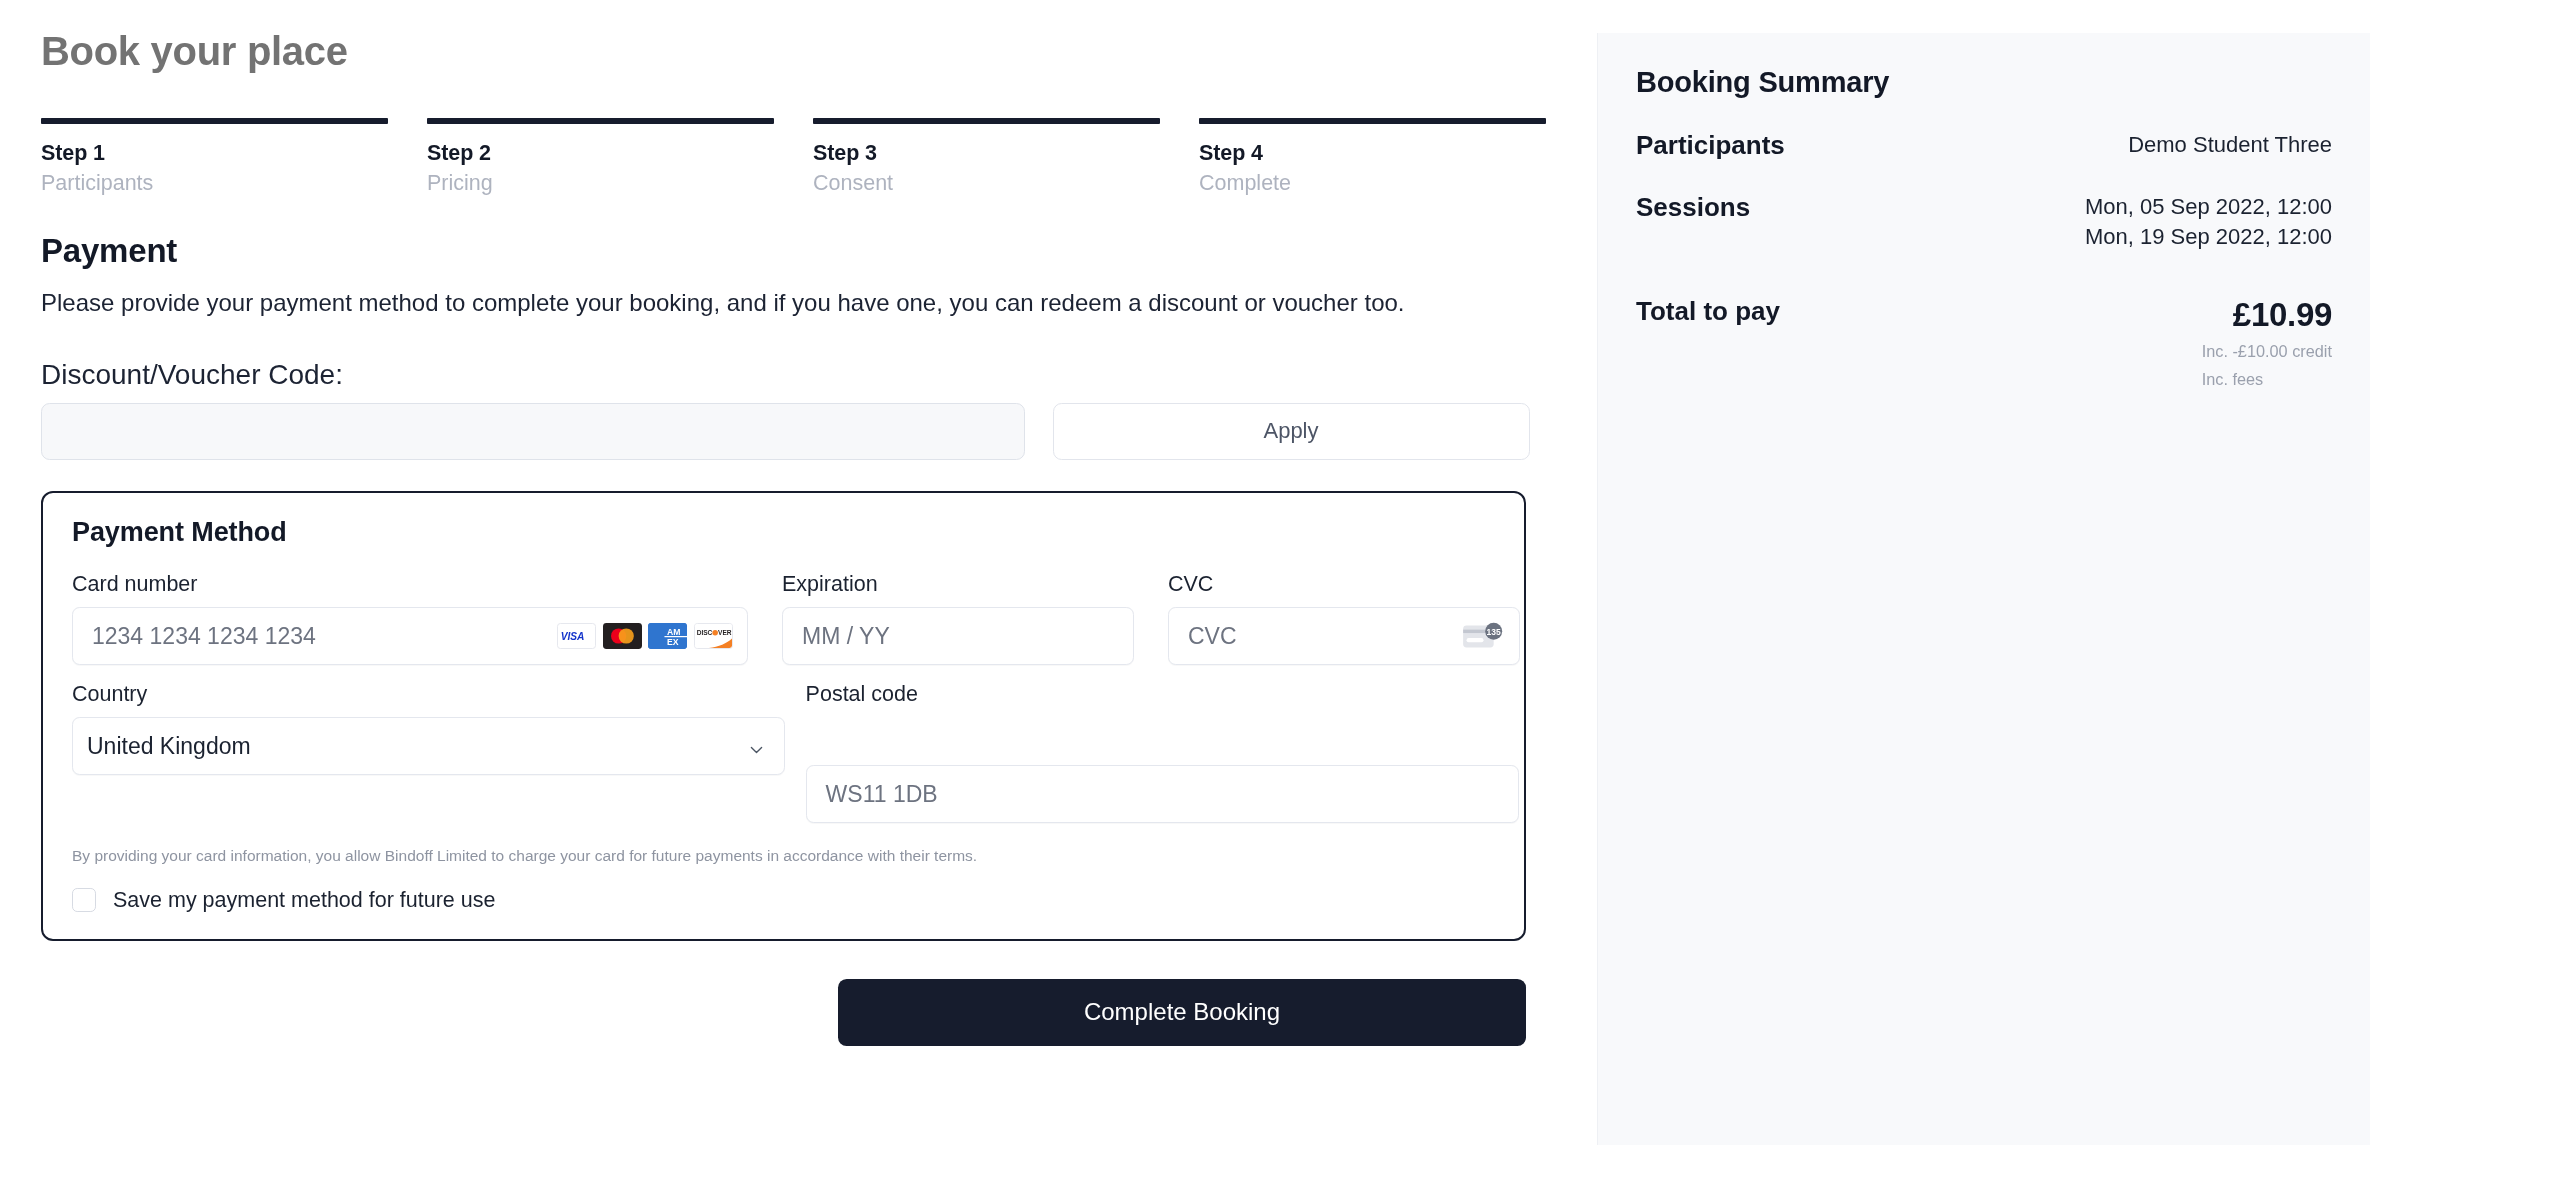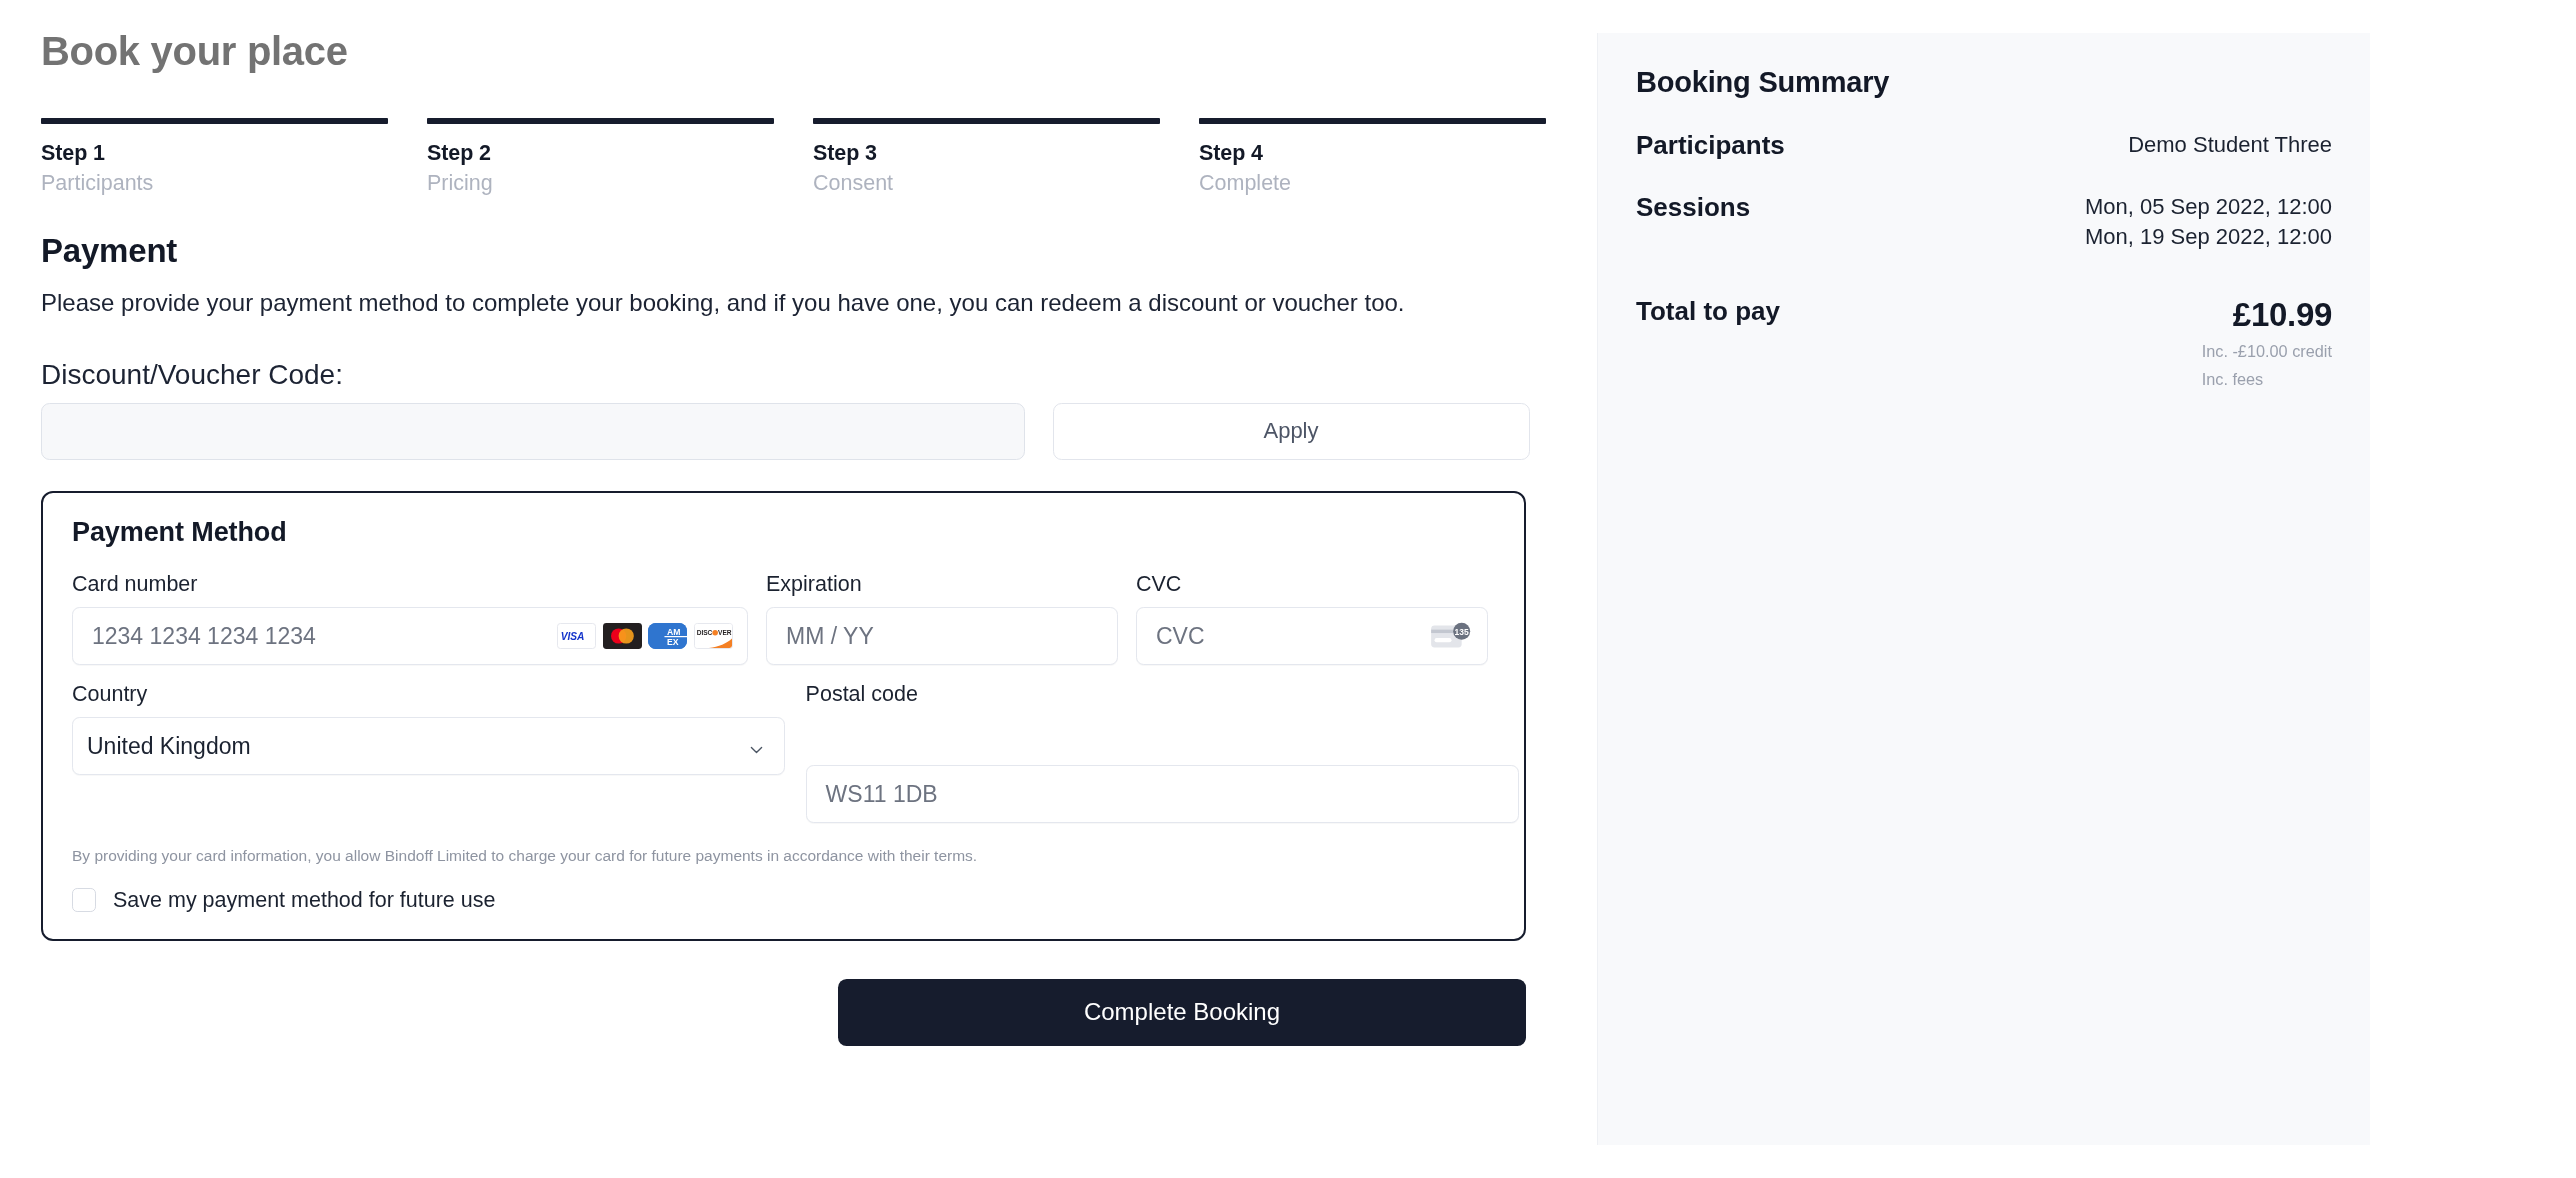--- a/index.html
+++ b/index.html
@@ -76,21 +76,21 @@
     margin-top: 31px;
     width: 1485px;
     border: 2.6px solid #161c2d;
     border-radius: 12px;
     padding: 24px 29px 26px 29px;
     background: #fff;
   }
   .pm-title { font-size: 27px; font-weight: 700; color: #131927; letter-spacing: -0.1px; }
 
   .pm-grid-1 {
-    display: flex; gap: 18px; margin-top: 24px;
+    display: flex; gap: 34px; margin-top: 24px;
   }
   .pm-grid-2 {
     display: flex; gap: 20.6px; margin-top: 17px;
   }
   .fld { display: flex; flex-direction: column; }
   .fld-label { font-size: 21.5px; color: #1b2230; margin-bottom: 10.3px; }
   .inp {
     height: 58px;
     border: 0.9px solid #e4e7ee;
     border-radius: 7.7px;
@@ -105,21 +105,21 @@
   .w-cardnum { width: 676px; }
   .w-exp     { width: 352px; }
   .w-cvc     { width: 352px; }
   .w-country { width: 713px; padding-left: 14px; }
   .w-postal  { width: 713px; margin-top: 48px; }
 
   .brands { position: absolute; right: 13.7px; top: 50%; transform: translateY(-50%); display: flex; gap: 6.9px; }
   .brand { width: 39px; height: 26px; border-radius: 3.4px; display:flex; align-items:center; justify-content:center; overflow:hidden; }
   .brand.visa { background:#fff; border:0.9px solid #e6e8ee; }
   .brand.mc { background:#231f20; }
-  .brand.amex { background:#2f75cf;border-radius:8px; }
+  .brand.amex { background:#2f75cf; }
   .brand.disc { background:#fff; border:0.9px solid #e6e8ee; position:relative; }
 
   .cvc-icon { position:absolute; right: 15.5px; top: 50%; transform: translateY(-50%); width: 41px; height: 28px; }
 
   .sel-caret {
     position: absolute; right: 19px; top: 50%; transform: translateY(-50%);
     width: 17px; height: 17px;
   }
   .sel-text { color: #1b2230; }
 

